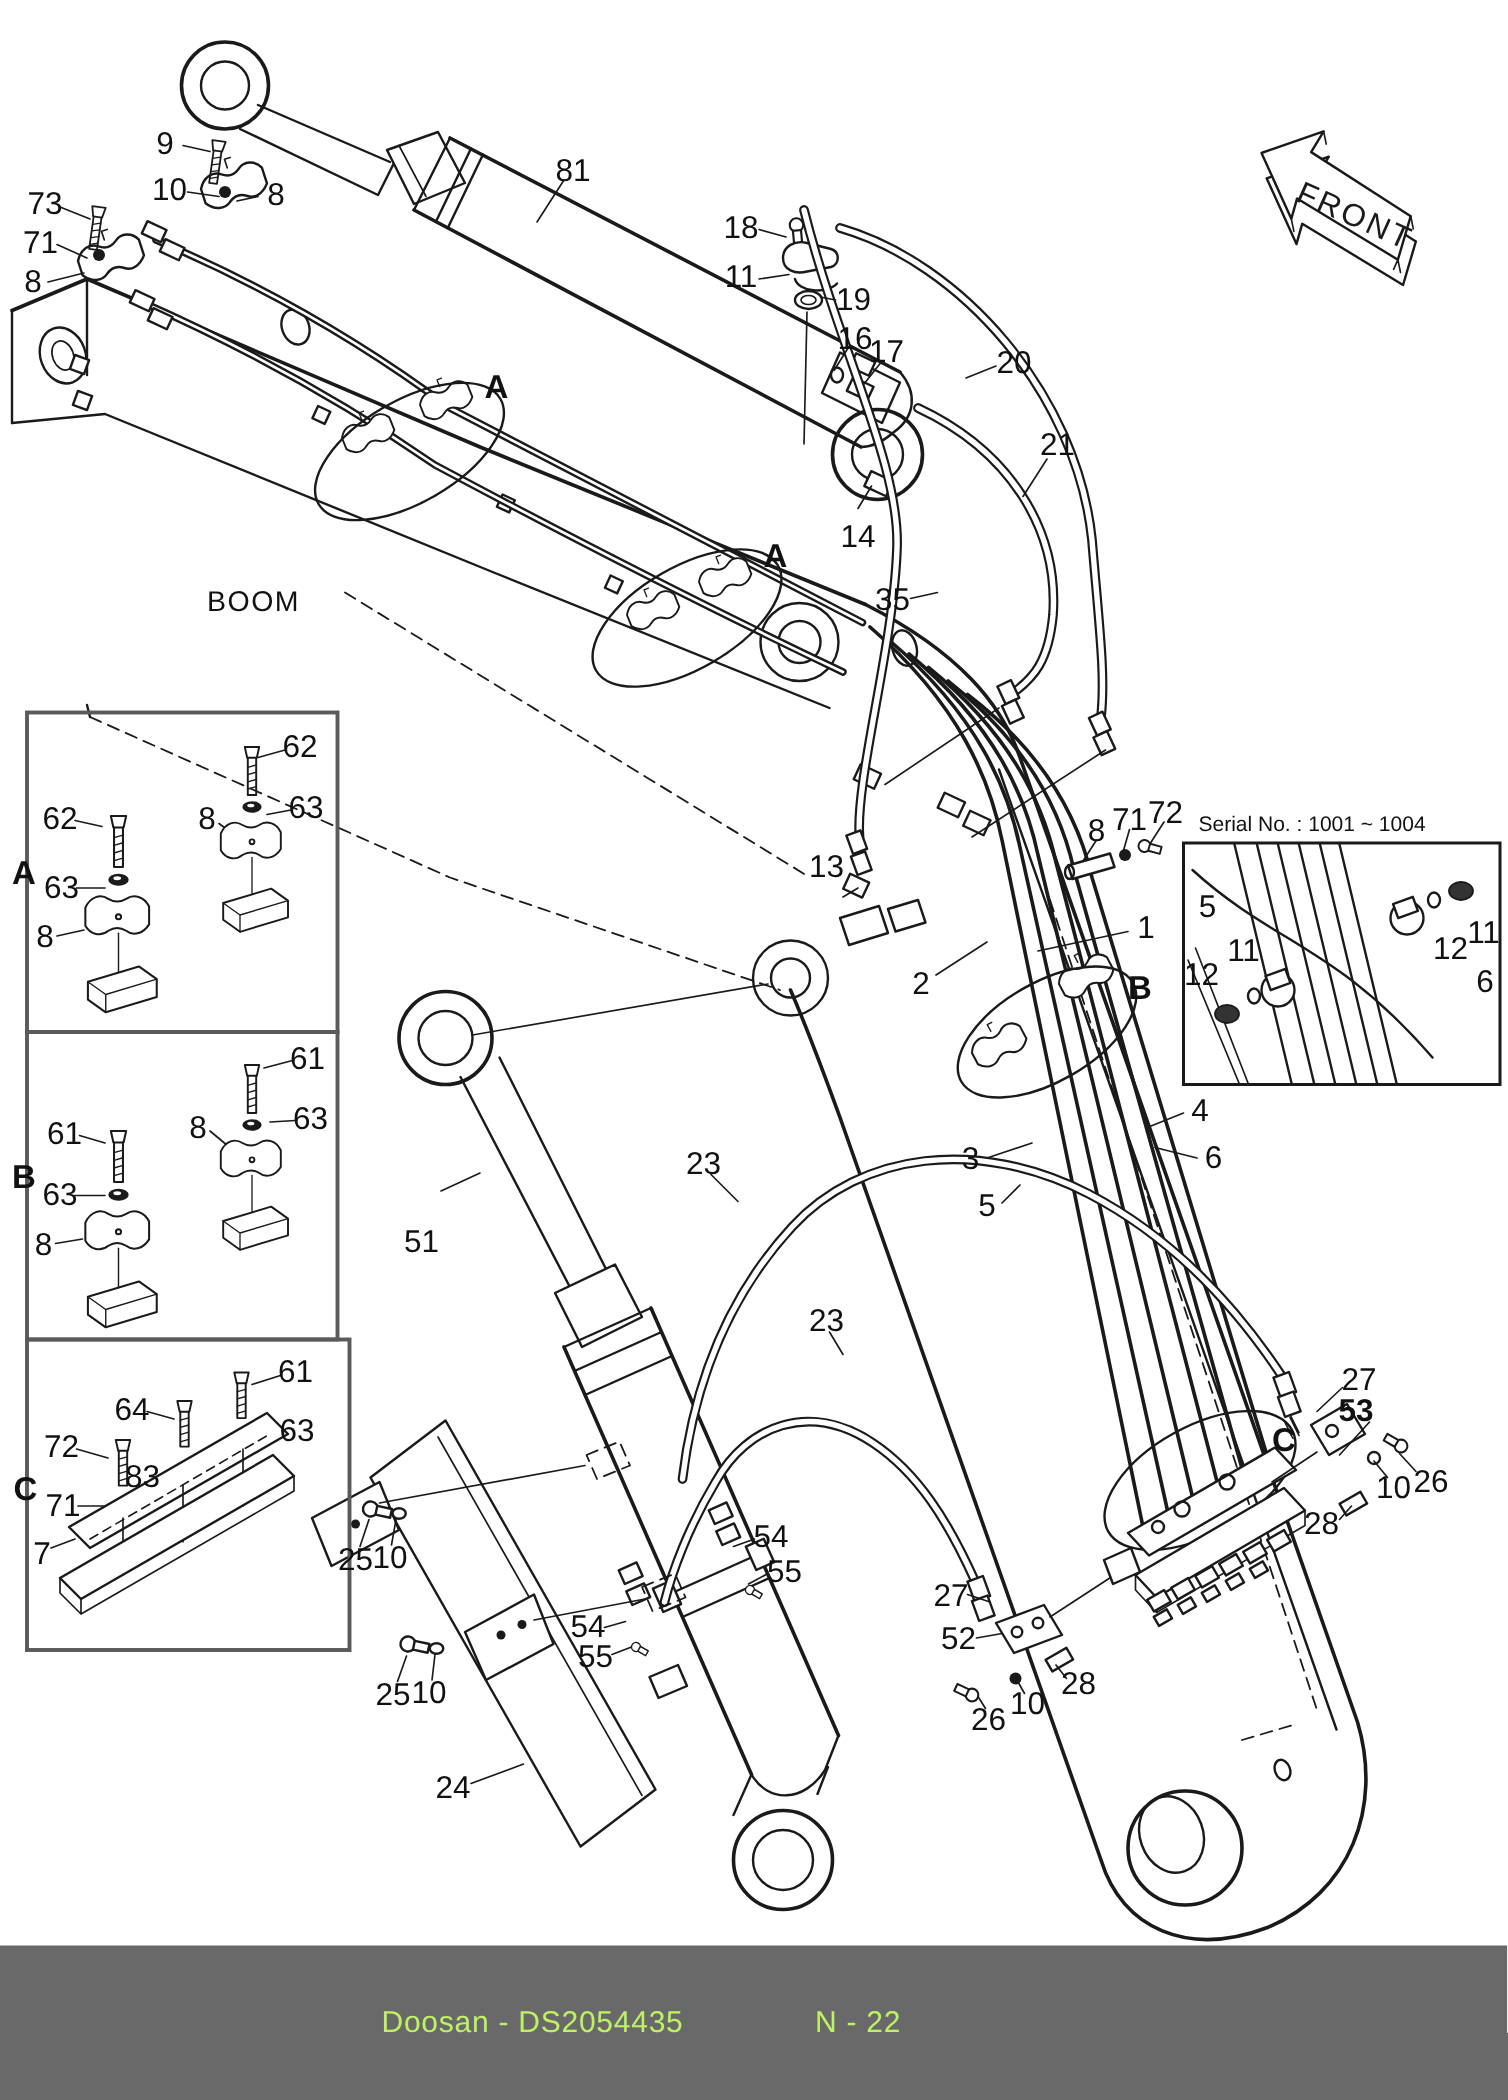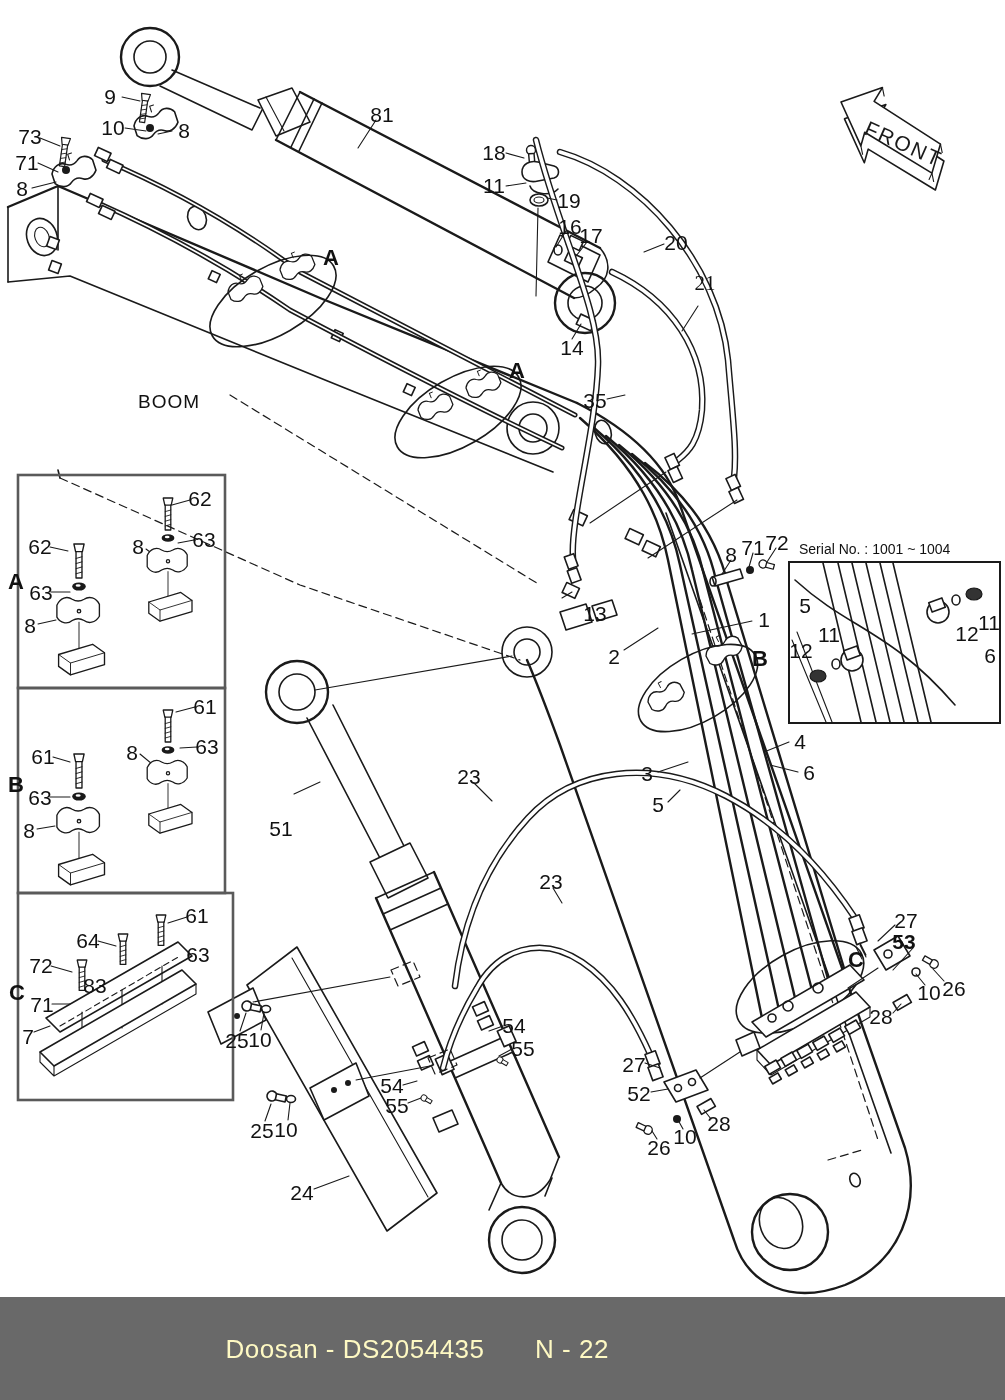--- a/index.html
+++ b/index.html
@@ -18,21 +18,21 @@
   .wbody{fill:#fff;stroke:#1a1a1a;stroke-width:1.6;stroke-linejoin:round;}
   .dbox{fill:none;stroke:#5a5a5a;stroke-width:2.6;}
   .sbox{fill:#fff;stroke:#1a1a1a;stroke-width:2;}
   .callout{position:absolute;transform:translate(-50%,-50%);font-size:21px;line-height:1;
            white-space:nowrap;color:#111;}
   .marker{font-weight:bold;font-size:22px;}
   #boom-label{position:absolute;left:138px;top:391px;font-size:19px;letter-spacing:1px;}
   #serial-title{position:absolute;left:799px;top:541px;font-size:14px;}
   #footer{position:absolute;left:0;top:1297px;width:1005px;height:103px;}
   #footer .ft{position:absolute;top:50%;transform:translate(-50%,-50%);
-              font-size:26px;color:#fef9c3;letter-spacing:0.5px;}
+              font-size:20px;color:#bef264;letter-spacing:0.5px;}
   svg text{font-family:"Liberation Sans","DejaVu Sans",sans-serif;}
 </style>
 </head>
 <body>
 
 <div id="page">
 
 <svg id="art" width="1005" height="1400" viewBox="0 0 1005 1400">
   <defs>
 
@@ -361,24 +361,24 @@
       <span class="callout" style="left: 110px; top: 96px;">9</span>
       <span class="callout" style="left: 113px; top: 127px;">10</span>
       <span class="callout" style="left: 184px; top: 130px;">8</span>
       <span class="callout" style="left: 382px; top: 114px;">81</span>
       <span class="callout" style="left: 494px; top: 152px;">18</span>
       <span class="callout" style="left: 494px; top: 185px;">11</span>
       <span class="callout" style="left: 569px; top: 200px;">19</span>
       <span class="callout" style="left: 570px; top: 226px;">16</span>
       <span class="callout" style="left: 591px; top: 235px;">17</span>
       <span class="callout" style="left: 676px; top: 242px; text-align: right;">20</span>
-      <span class="callout" style="left: 705px; top: 283px; font-family: Liberation Serif, serif;">21</span>
-      <span class="callout" style="left: 572px; top: 347px;">14</span>
+      <span class="callout" style="left: 705px; top: 297px;">21</span>
+      <span class="callout" style="left: 572px; top: 358px;">14</span>
       <span class="callout" style="left: 595px; top: 400px;">35</span>
-      <span class="callout" style="left: 551px; top: 613px; margin-left: 44px;">13</span>
+      <span class="callout" style="left: 551px; top: 578px;">13</span>
       <span class="callout" style="left: 614px; top: 656px;">2</span>
       <span class="callout" style="left: 764px; top: 619px;">1</span>
       <span class="callout" style="left: 731px; top: 554px;">8</span>
       <span class="callout" style="left: 753px; top: 547px;">71</span>
       <span class="callout" style="left: 777px; top: 542px;">72</span>
       <span class="callout" style="left: 647px; top: 773px;">3</span>
       <span class="callout" style="left: 800px; top: 741px;">4</span>
       <span class="callout" style="left: 658px; top: 804px;">5</span>
       <span class="callout" style="left: 809px; top: 772px;">6</span>
       <span class="callout" style="left: 281px; top: 828px;">51</span>

